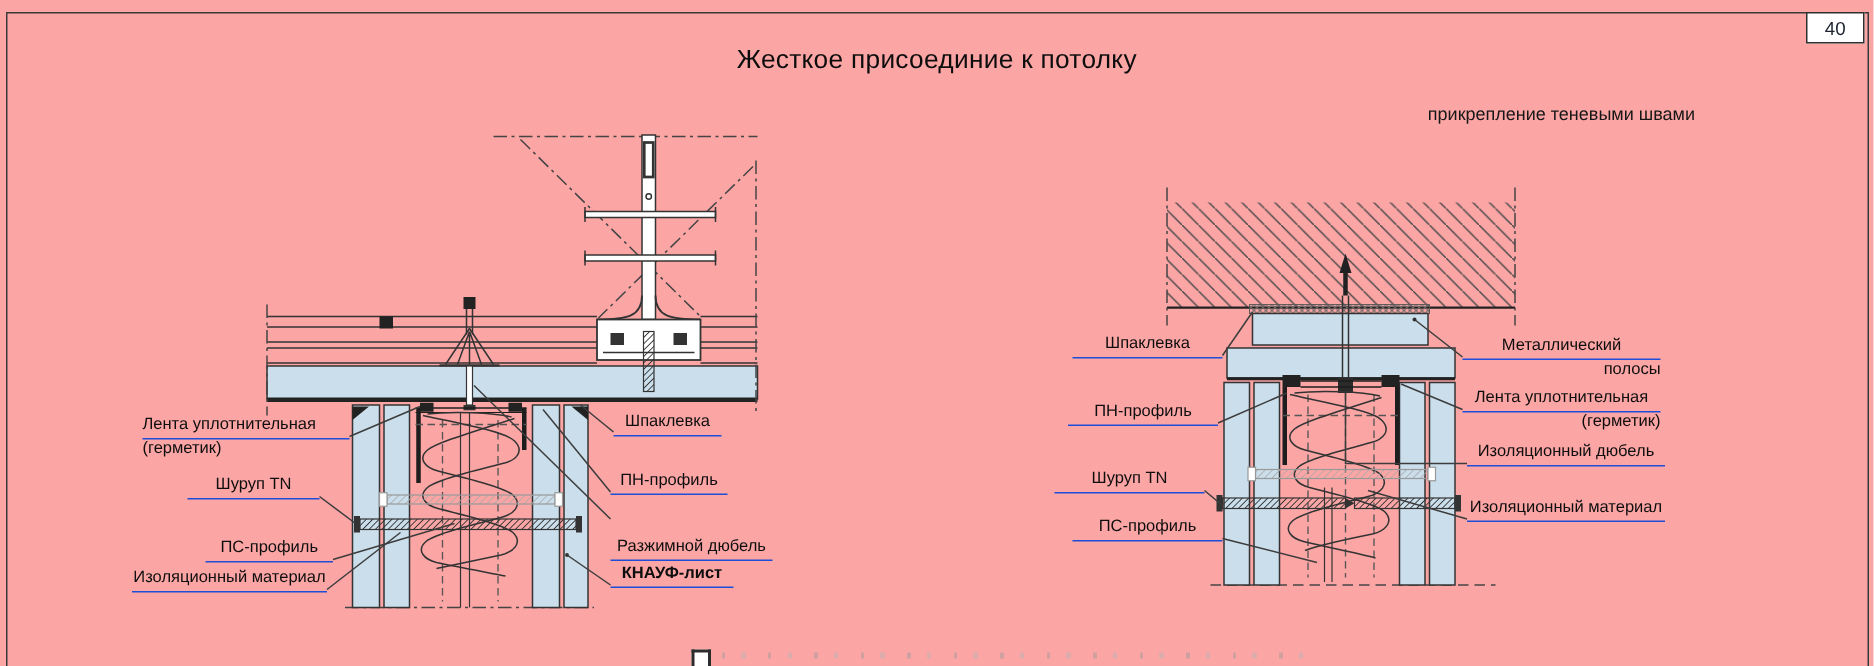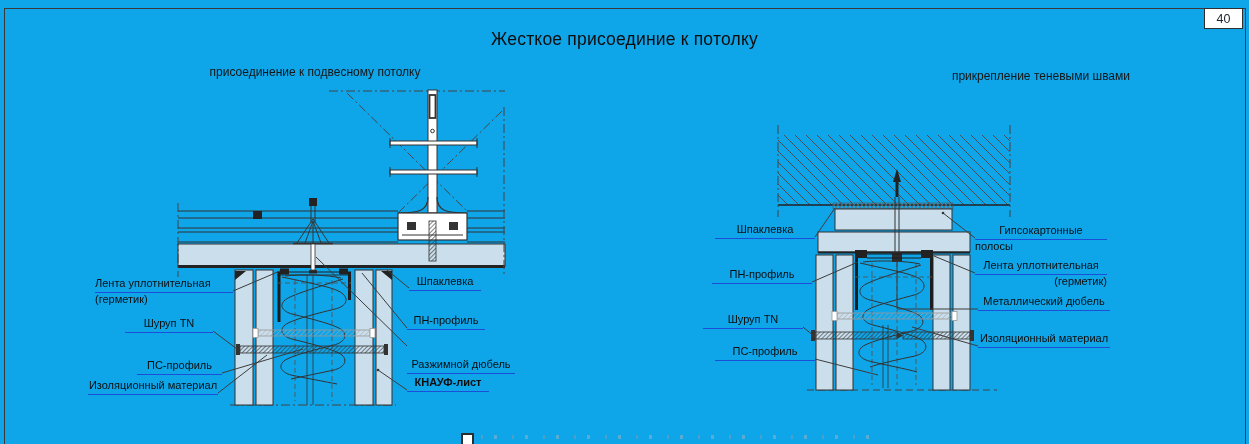--- a/index.html
+++ b/index.html
@@ -1,55 +1,54 @@
 <!DOCTYPE html>
 <html><head>
 <meta charset="utf-8">
 <style>
   html,body{margin:0;padding:0;background:#fff;}
-  #page{position:relative;width:1249px;height:444px;background:#0ea5e9;overflow:hidden;
+  #page{position:relative;width:1249px;height:444px;background:#fca5a5;overflow:hidden;
         font-family:"Liberation Sans",sans-serif;color:#111;}
   #page-border{position:absolute;left:4px;top:8px;right:3px;bottom:-3px;
         border:1.2px solid #3a3a3a;border-bottom:none;pointer-events:none;}
   #page-num{position:absolute;left:1204px;top:8px;width:37px;height:19px;background:#fff;
         border:1.6px solid #2f2f2f;display:flex;align-items:center;justify-content:center;
         font-size:12.5px;color:#1e2430;}
   #title{position:absolute;left:0;top:29px;width:1249px;text-align:center;
         font-size:17.5px;color:#0d0d0d;letter-spacing:.2px;}
   .subtitle{position:absolute;font-size:12px;color:#161616;text-align:center;}
   #sub-left{left:85px;top:65px;width:460px;}
   #sub-right{left:700px;top:69px;width:430px;text-align:right;}
   .fig{position:absolute;}
   #fig-left{left:85px;top:85px;width:475px;height:330px;}
   #fig-right{left:700px;top:95px;width:430px;height:320px;}
   .fig svg{position:absolute;left:0;top:0;}
   .lbl{position:absolute;font-size:11px;line-height:13px;color:#0e0e0e;}
   .lbl .l1{display:block;border-bottom:1px solid #1d4ed8;padding-bottom:2px;}
   .lbl .l2{display:block;}
   .lbl .l2:empty{display:none;}
   .ctr .l1{text-align:center;}
-  .lbl-gips .l2{text-align:left;}
+  .lbl-gips .l2{text-align:right;}
   .lbl-lenta2 .l2{text-align:right;}
   
   #caption-glyph{position:absolute;left:461px;top:433px;width:9px;height:14px;
         border:2px solid #2c2c2c;border-bottom:none;background:#fff;}
   #caption-trace{position:absolute;left:481px;top:435px;width:392px;height:4px;opacity:.45;
         background:repeating-linear-gradient(90deg,#9a9a9a 0 2px,transparent 2px 13px,
         #b5b5b5 13px 16px,transparent 16px 31px);}
 </style>
 </head>
 <body>
 
 <div id="page">
   <div id="page-border"></div>
   <div id="page-num">
     <span>40</span>
   </div>
   <div id="title">Жесткое присоединие к потолку</div>
-  <div id="sub-left" class="subtitle">присоединение к подвесному потолку</div>
   <div id="sub-right" class="subtitle">прикрепление теневыми швами</div>
 
   <div id="fig-left" class="fig">
     <svg width="475" height="330" viewBox="0 0 475 330">
       <defs>
         <pattern id="Lscr" width="3" height="8" patternUnits="userSpaceOnUse" patternTransform="rotate(45)">
           <line x1="0" y1="0" x2="0" y2="8" stroke="#333" stroke-width="1.2"></line>
         </pattern>
         <pattern id="Llight" width="3.5" height="8" patternUnits="userSpaceOnUse" patternTransform="rotate(45)">
           <line x1="0" y1="0" x2="0" y2="8" stroke="#a9a9a9" stroke-width="1"></line>
@@ -287,29 +286,29 @@
     <div class="lbl ctr" style="left:12px;top:173px;width:100px;">
       <span class="l1">ПН-профиль</span>
     </div>
     <div class="lbl ctr" style="left:3px;top:218px;width:100px;">
       <span class="l1">Шуруп TN</span>
     </div>
     <div class="lbl ctr" style="left:15px;top:250px;width:100px;">
       <span class="l1">ПС-профиль</span>
     </div>
     <div class="lbl ctr lbl-gips" style="left:275px;top:129px;width:132px;">
-      <span class="l1">Гипсокартонные</span>
+      <span class="l1">Металлический</span>
       <span class="l2">полосы</span>
     </div>
     <div class="lbl ctr lbl-lenta2" style="left:275px;top:164px;width:132px;">
       <span class="l1">Лента уплотнительная</span>
       <span class="l2">(герметик)</span>
     </div>
     <div class="lbl ctr" style="left:278px;top:200px;width:132px;">
-      <span class="l1">Металлический дюбель</span>
+      <span class="l1">Изоляционный дюбель</span>
     </div>
     <div class="lbl ctr" style="left:278px;top:237px;width:132px;">
       <span class="l1">Изоляционный материал</span>
     </div>
   </div>
 
   <div id="caption-glyph"></div>
   <div id="caption-trace"></div>
 </div>
 

